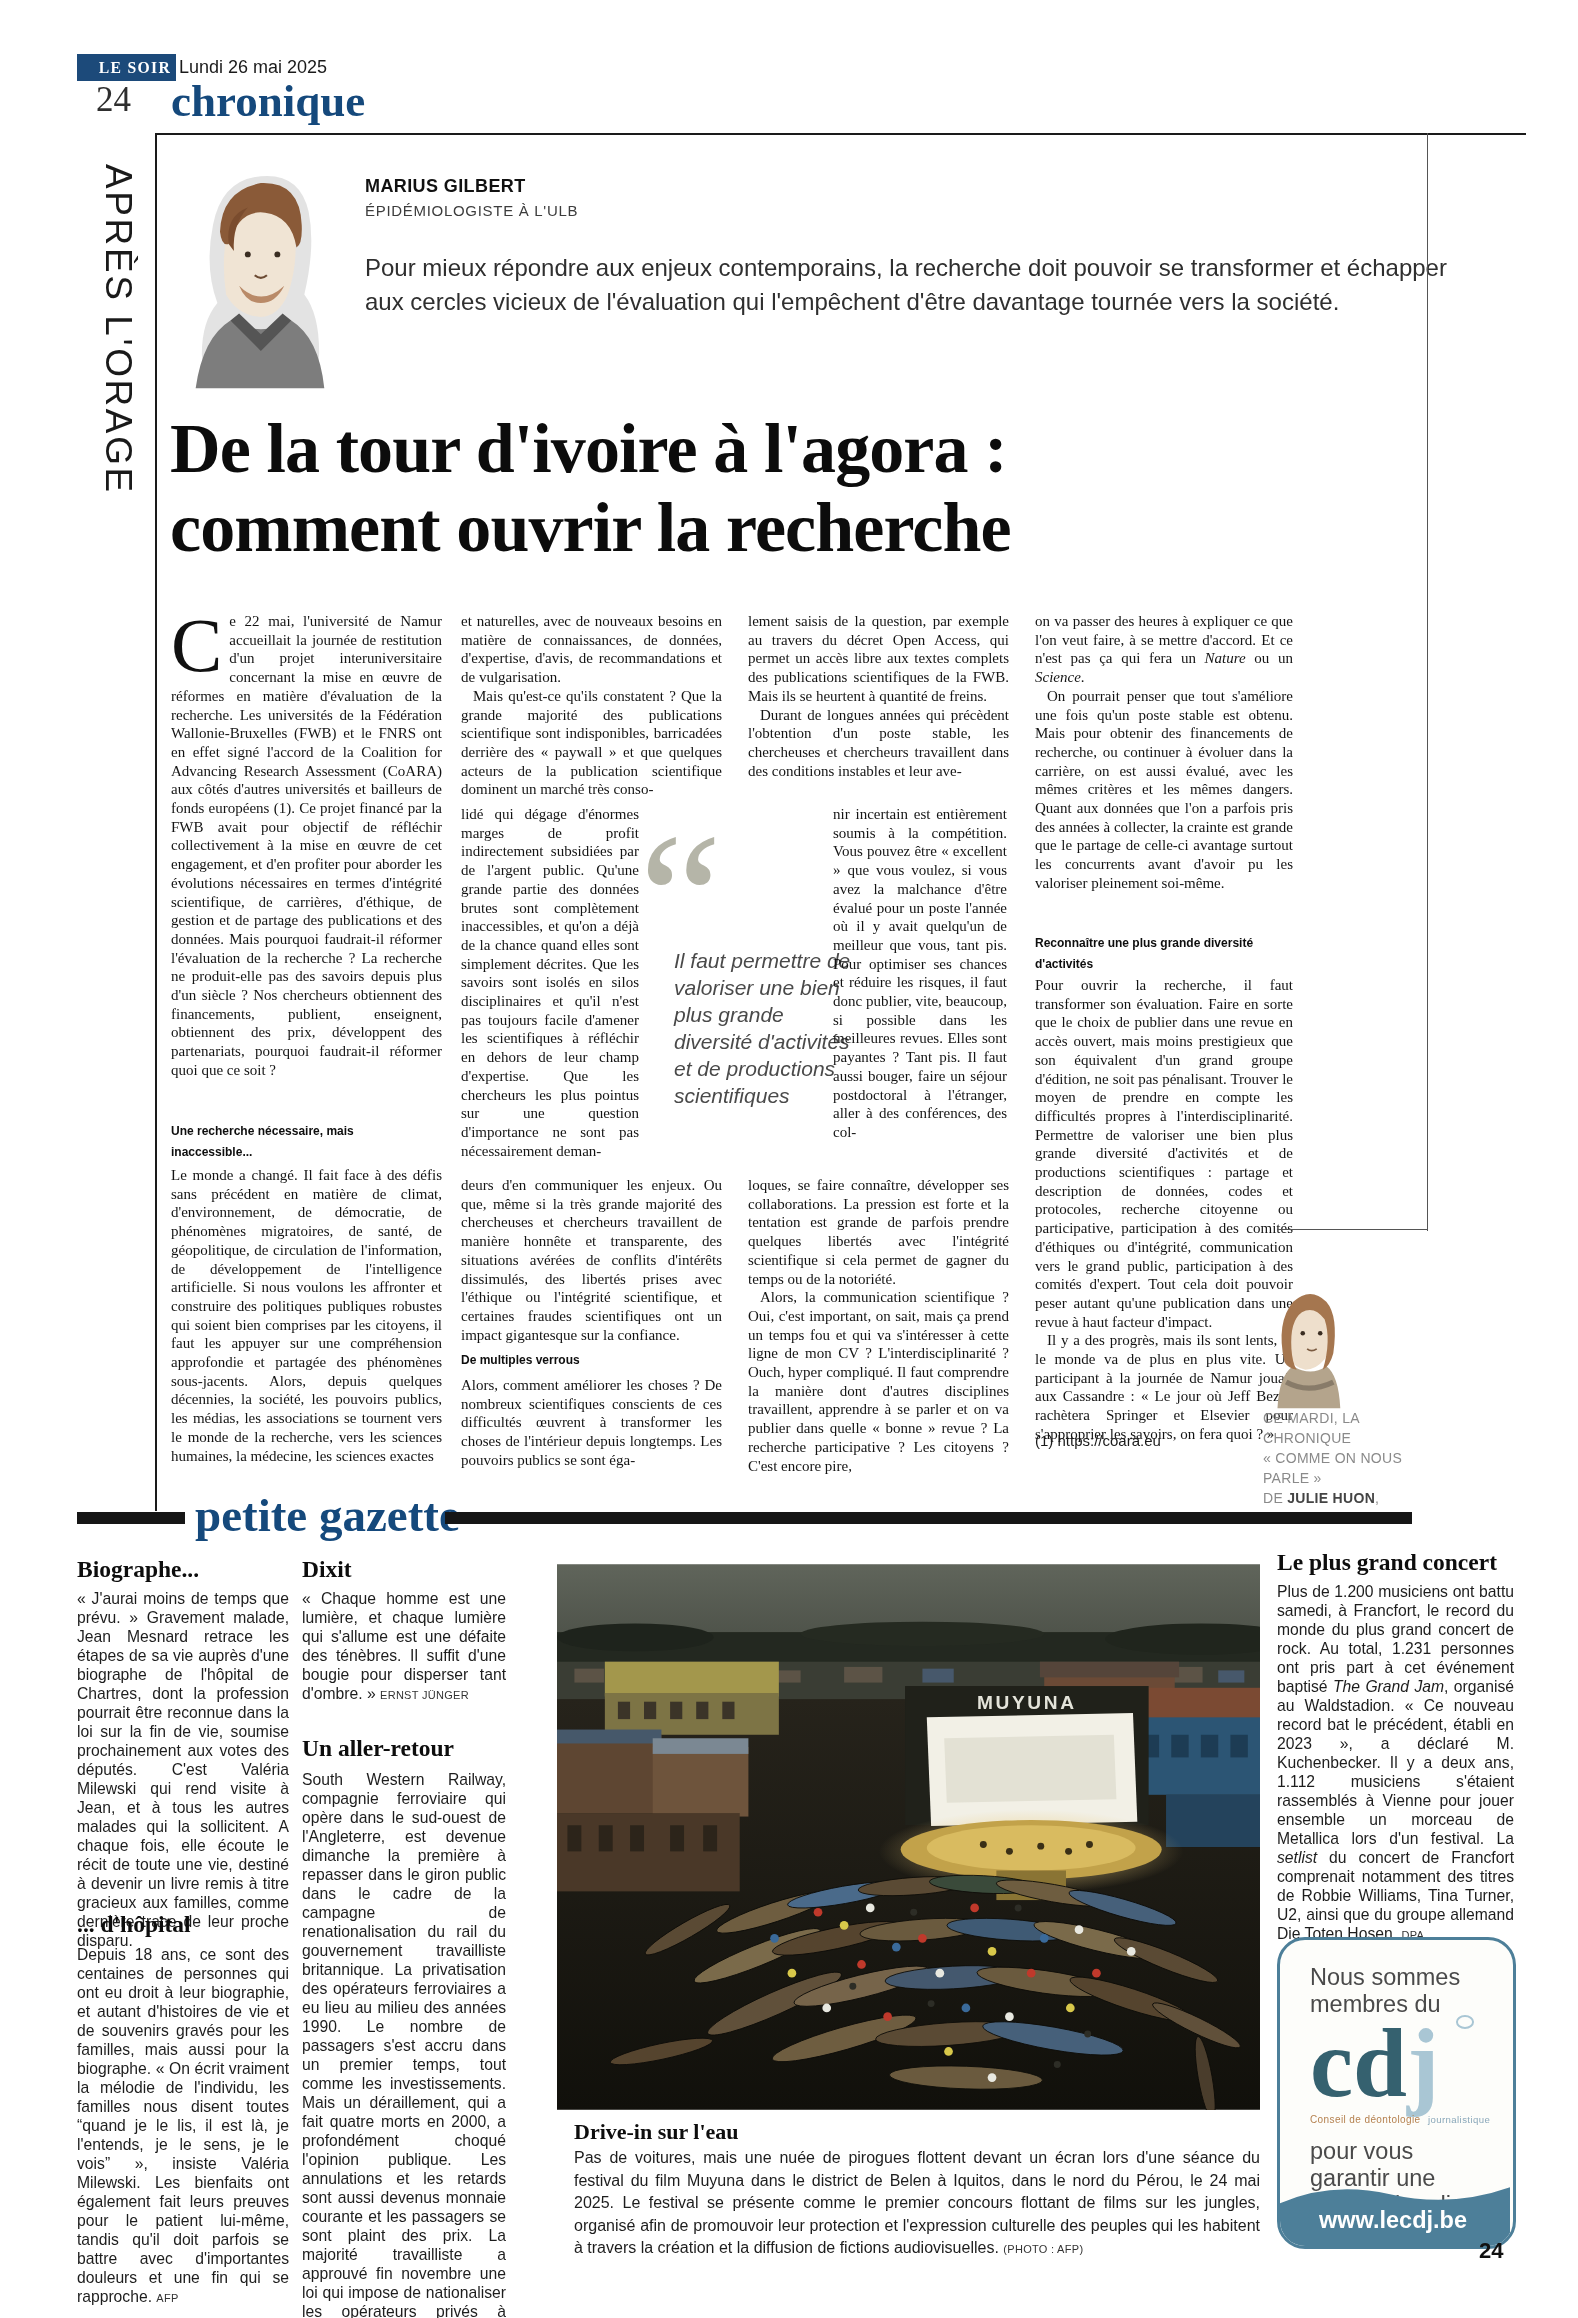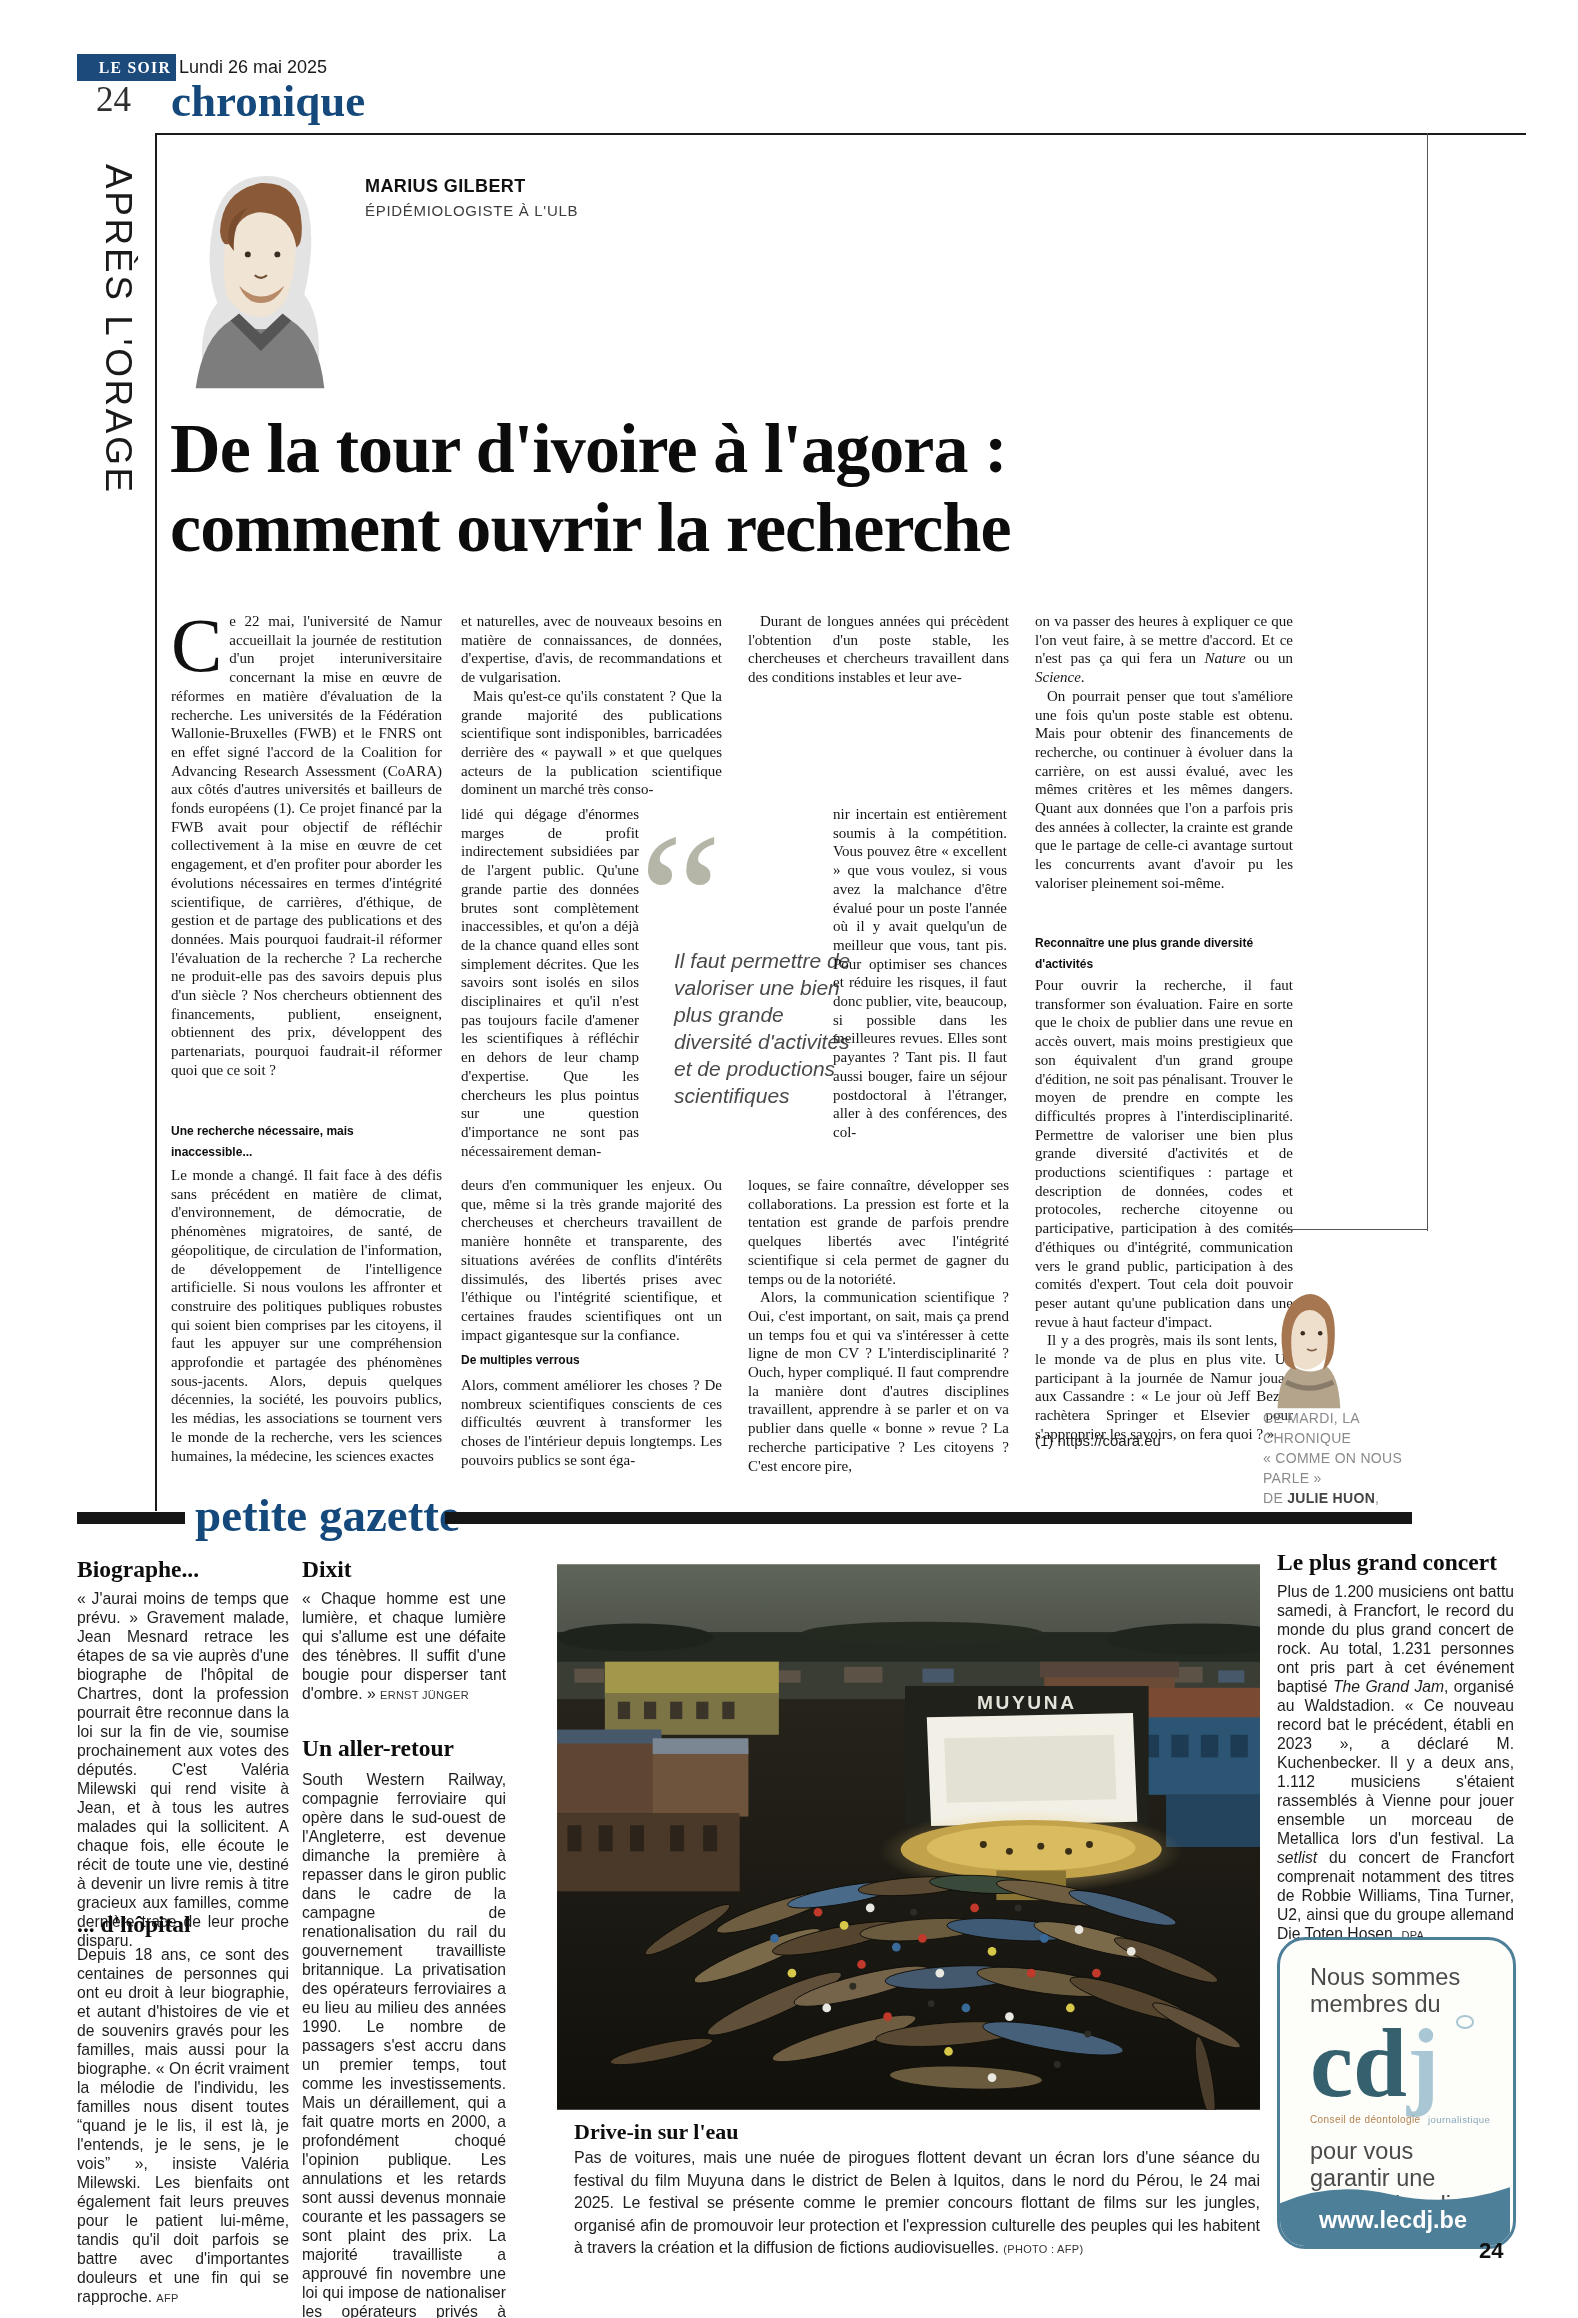--- a/index.html
+++ b/index.html
@@ -74,20 +74,21 @@
     <path d="M70,140 Q95,165 122,140 Q112,160 95,160 Q78,160 70,140 Z" fill="#b98a68"></path>
     <path d="M20,258 Q28,200 60,180 Q95,200 130,180 Q162,200 168,258 Z" fill="#7d7d7d"></path>
     <path d="M60,180 L95,215 L130,180 L120,172 L95,196 L70,172 Z" fill="#555"></path>
     <circle cx="80" cy="104" r="3.4" fill="#3a2d22"></circle>
       <circle cx="114" cy="104" r="3.4" fill="#3a2d22"></circle>
     <path d="M88,128 Q95,134 102,128" stroke="#6b4a33" stroke-width="2.5" fill="none"></path>
   </svg>
 
   <div class="abs authname" style="left:365px;top:176px;">MARIUS GILBERT</div>
   <div class="abs authrole" style="left:365px;top:202px;">ÉPIDÉMIOLOGISTE À L'ULB</div>
+  <div class="abs intro" style="left:365px;top:251px;width:1105px;">Pour mieux répondre aux enjeux contemporains, la recherche doit pouvoir se transformer et échapper aux cercles vicieux de l'évaluation qui l'empêchent d'être davantage tournée vers la société.</div>
 
   <div class="abs headline" style="left:170px;top:409px;width:1262px;">
     <div>De la tour d'ivoire à l'agora :</div>
     <div>comment ouvrir la recherche</div>
   </div>
 
   <div class="abs bcol" style="left:171px;top:612px;width:271px;">
     <p><span class="dropcap">C</span><span>e 22 mai, l'université de Namur accueillait la journée de restitution d'un projet interuniversitaire concernant la mise en œuvre de réformes en matière d'évaluation de la recherche. Les universités de la Fédération Wallonie-Bruxelles (FWB) et le FNRS ont en effet signé l'accord de la Coalition for Advancing Research Assessment (CoARA) aux côtés d'autres universités et bailleurs de fonds européens (1). Ce projet financé par la FWB avait pour objectif de réfléchir collectivement à la mise en œuvre de cet engagement, et d'en profiter pour aborder les évolutions nécessaires en termes d'intégrité scientifique, de carrières, d'éthique, de gestion et de partage des publications et des données. Mais pourquoi faudrait-il réformer l'évaluation de la recherche ? La recherche ne produit-elle pas des savoirs depuis plus d'un siècle ? Nos chercheurs obtiennent des financements, publient, enseignent, obtiennent des prix, développent des partenariats, pourquoi faudrait-il réformer quoi que ce soit ?</span></p>
   </div>
   <div class="abs subhead" style="left:171px;top:1121px;width:261px;">Une recherche nécessaire, mais inaccessible...</div>
@@ -107,20 +108,21 @@
   </div>
   <div class="abs subhead" style="left:461px;top:1350px;width:261px;">De multiples verrous</div>
   <div class="abs bcol" style="left:461px;top:1376px;width:261px;">
     <p>Alors, comment améliorer les choses ? De nombreux scientifiques conscients de ces difficultés œuvrent à transformer les choses de l'intérieur depuis longtemps. Les pouvoirs publics se sont éga-</p>
   </div>
 
   <div class="abs quote-glyph" style="left:639px;top:828px;">“</div>
   <div class="abs quote-text" style="left:674px;top:947px;width:187px;">Il faut permettre de valoriser une bien plus grande diversité d'activités et de productions scientifiques</div>
 
   <div class="abs bcol" style="left:748px;top:612px;width:261px;">
+    <p>lement saisis de la question, par exemple au travers du décret Open Access, qui permet un accès libre aux textes complets des publications scientifiques de la FWB. Mais ils se heurtent à quantité de freins.</p>
     <p class="ind">Durant de longues années qui précèdent l'obtention d'un poste stable, les chercheuses et chercheurs travaillent dans des conditions instables et leur ave-</p>
   </div>
   <div class="abs bcol" style="left:833px;top:805px;width:174px;">
     <p>nir incertain est entièrement soumis à la compétition. Vous pouvez être « excellent » que vous voulez, si vous avez la malchance d'être évalué pour un poste l'année où il y avait quelqu'un de meilleur que vous, tant pis. Pour optimiser ses chances et réduire les risques, il faut donc publier, vite, beaucoup, si possible dans les meilleures revues. Elles sont payantes ? Tant pis. Il faut aussi bouger, faire un séjour postdoctoral à l'étranger, aller à des conférences, des col-</p>
   </div>
   <div class="abs bcol" style="left:748px;top:1176px;width:261px;">
     <p>loques, se faire connaître, développer ses collaborations. La pression est forte et la tentation est grande de parfois prendre quelques libertés avec l'intégrité scientifique si cela permet de gagner du temps ou de la notoriété.</p>
     <p class="ind">Alors, la communication scientifique ? Oui, c'est important, on sait, mais ça prend un temps fou et qui va s'intéresser à cette ligne de mon CV ? L'interdisciplinarité ? Ouch, hyper compliqué. Il faut comprendre la manière dont d'autres disciplines travaillent, apprendre à se parler et on va publier dans quelle « bonne » revue ? La recherche participative ? Les citoyens ? C'est encore pire,</p>
   </div>
 

